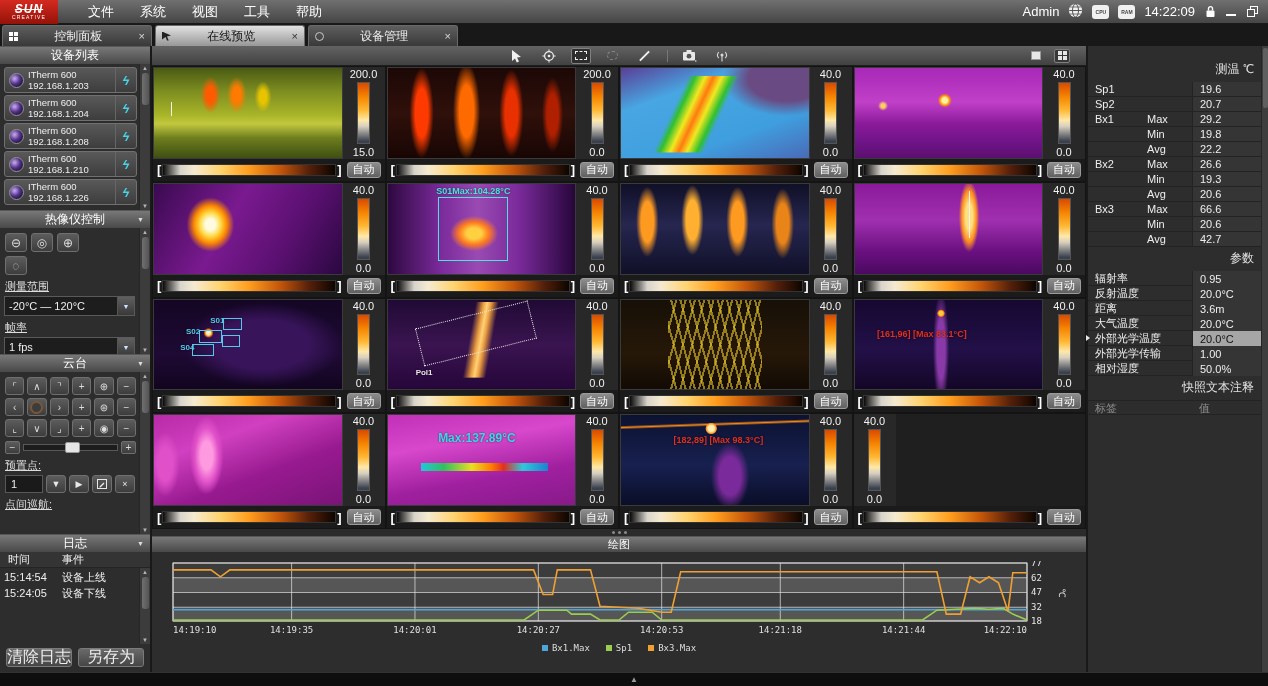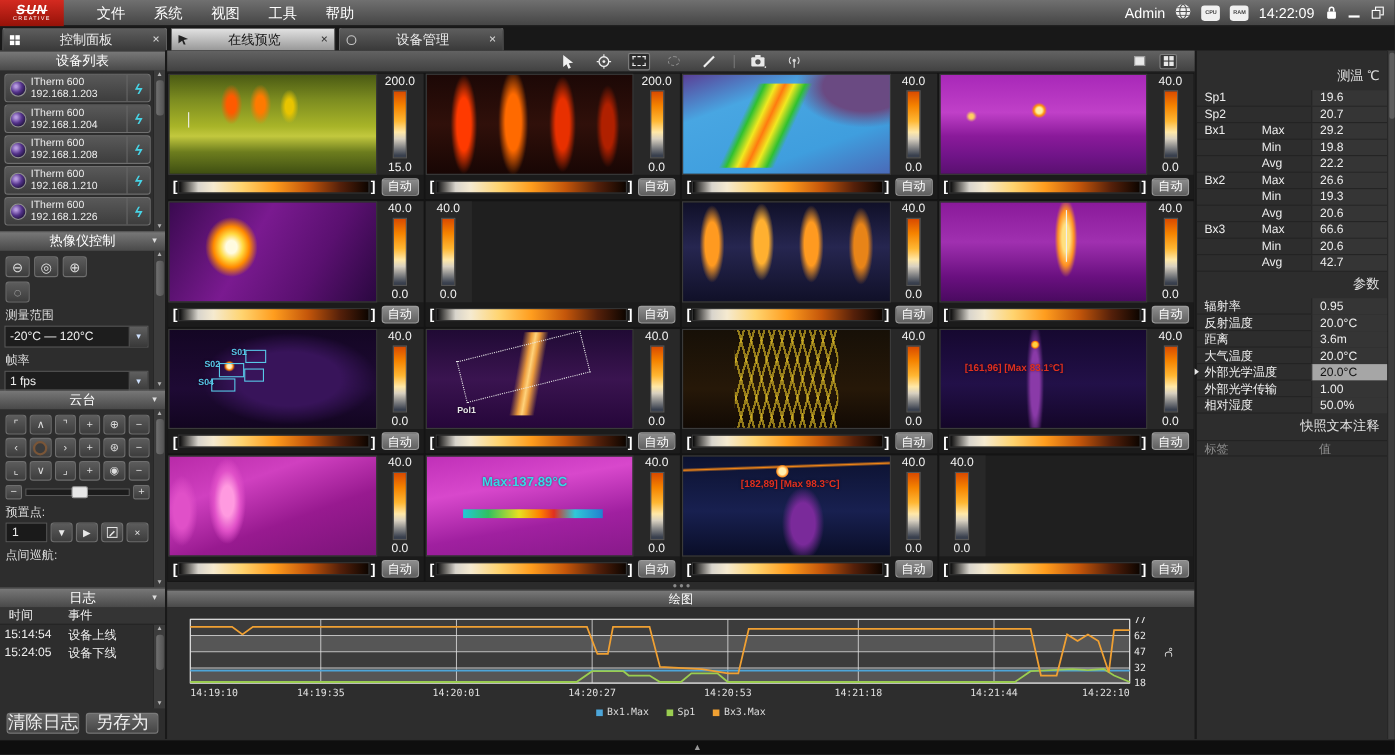--- a/index.html
+++ b/index.html
@@ -48,21 +48,21 @@
 .bolt{width:21px;align-self:stretch;border-left:1px solid #666;display:flex;align-items:center;justify-content:center;color:#47d4e6;font-size:13px;font-weight:bold;font-style:italic;}
 .vscroll{width:11px;background:#3c3c3c;border-left:1px solid #272727;display:flex;flex-direction:column;align-items:center;font-size:6px;color:#b5b5b5;padding:1px 0;flex:0 0 auto;}
 .vthumb{width:7px;height:32px;background:linear-gradient(90deg,#707070,#545454);border-radius:3px;margin-top:2px;}
 .vspace{flex:1;}
 
 
 .cc-body{height:126px;display:flex;flex:0 0 auto;}
 .cc-main{flex:1;padding:3px 2px 0 4px;}
 .cc-row{display:flex;gap:4px;margin:2px 1px 4px;}
 .btn-sm{width:22px;height:19px;background:linear-gradient(#5c5c5c,#3d3d3d);border:1px solid #6f6f6f;border-radius:3px;color:#ddd;font-size:12px;display:flex;align-items:center;justify-content:center;}
-.lbl{font-size:11px;color:#ddd;margin:4px 1px 2px;}
+.lbl{font-size:11px;color:#ddd;margin:4px 1px 2px;text-decoration:underline;}
 .dd{height:20px;margin:0 2px 0 0;background:#1d1d1d;border:1px solid #5a5a5a;display:flex;align-items:center;font-size:11px;color:#eee;}
 .dd-val{flex:1;padding-left:4px;white-space:nowrap;}
 .dd-btn{width:17px;align-self:stretch;background:linear-gradient(#5f5f5f,#393939);border-left:1px solid #555;display:flex;align-items:center;justify-content:center;font-size:7px;color:#cfe2ff;}
 
 
 .ptz-body{height:162px;display:flex;flex:0 0 auto;}
 .ptz-main{flex:1;padding:4px 2px 0 4px;}
 .ptz-grid{display:grid;grid-template-columns:repeat(6,1fr);gap:3px;margin:1px 1px 4px;}
 .ptz-btn{height:18px;background:linear-gradient(#5c5c5c,#3d3d3d);border:1px solid #6f6f6f;border-radius:3px;color:#ddd;font-size:10px;display:flex;align-items:center;justify-content:center;}
 .knob{width:13px;height:13px;border-radius:50%;background:#3c3c3c;border:2px solid #7a5638;}
@@ -557,20 +557,24 @@
               <div class="hbar-wrap">
                 <span>[</span>
                 <i class="hbar"></i>
                 <span>]</span>
               </div>
               <span class="auto-btn">自动</span>
             </div>
           </div>
           <div class="cell">
             <div class="cell-top">
+              <div class="cell-img img-5">
+                <span class="ov-text" style="color: rgb(74, 228, 220); font-size: 9px; left: 26%; top: 2%;">S01Max:104.28°C</span>
+                <i class="ov-box" style="border-color: rgb(74, 228, 220); width: 37%; height: 71%; left: 27%; top: 15%;"></i>
+              </div>
               <div class="cell-scale">
                 <div class="smax">40.0</div>
                 <i class="vbar"></i>
                 <div class="smin">0.0</div>
               </div>
             </div>
             <div class="cell-bot">
               <div class="hbar-wrap">
                 <span>[</span>
                 <i class="hbar"></i>

